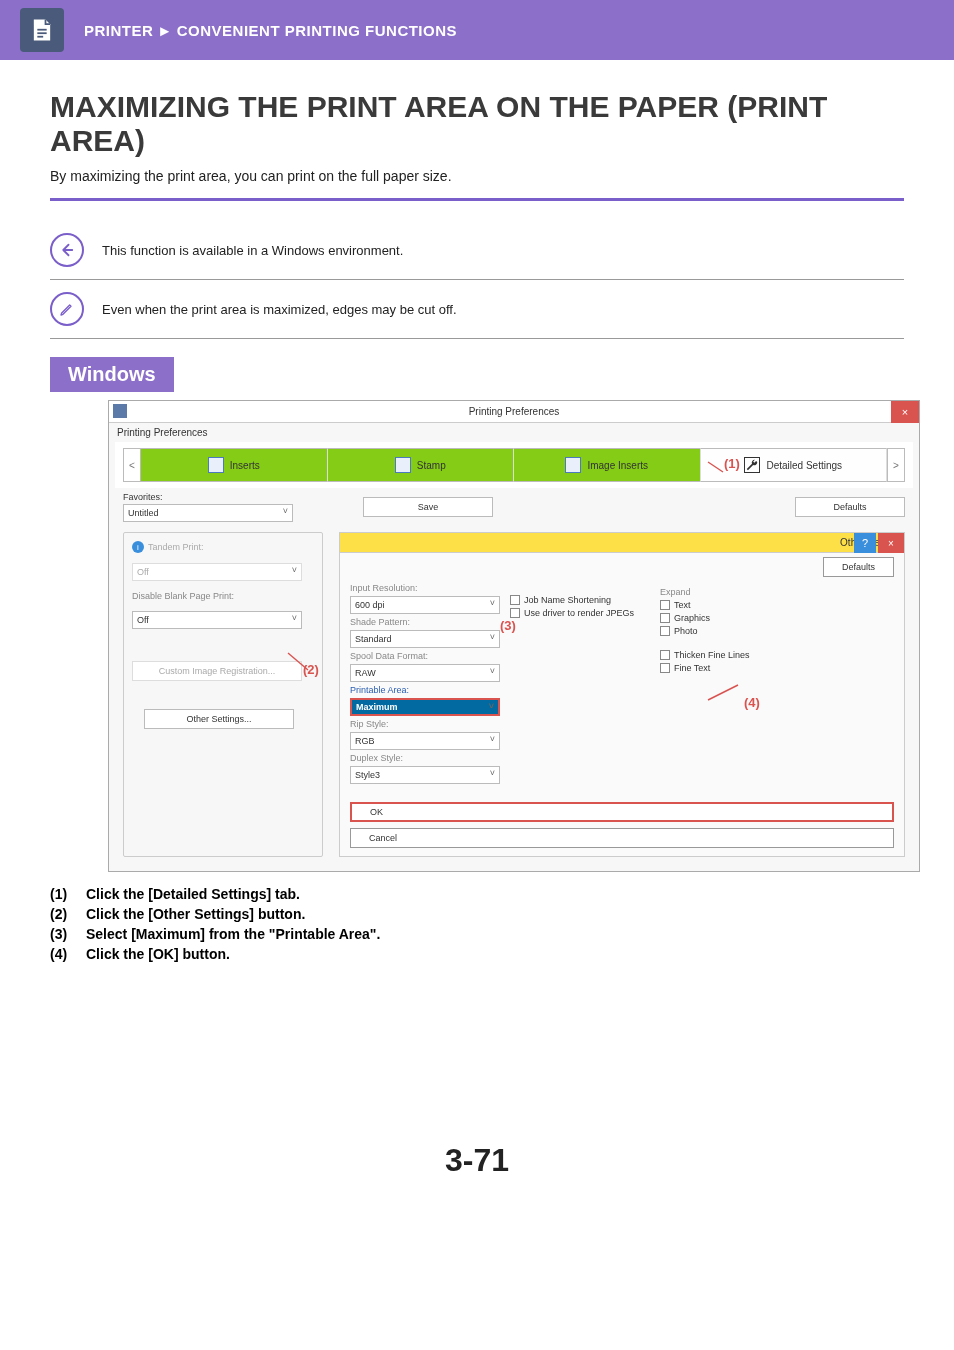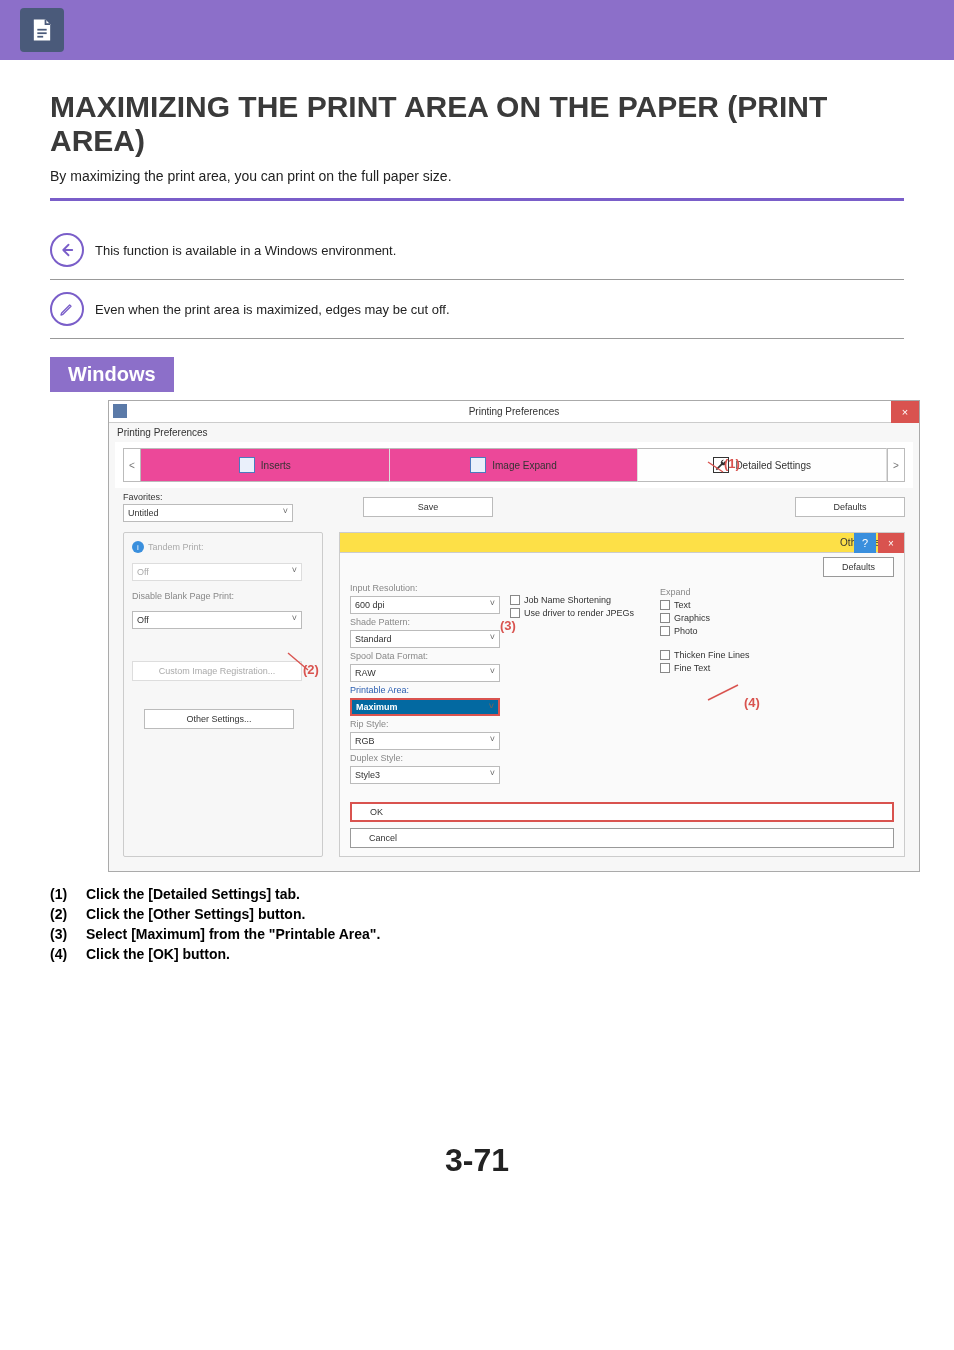--- a/index.html
+++ b/index.html
@@ -35,21 +35,21 @@
   .content { padding: 30px 50px 0 50px; }
   .title {
     font-size: 30px;
     font-weight: bold;
     color: #3a3a3a;
     margin-bottom: 10px;
   }
   .subtitle { font-size: 14px; color: #222; margin-bottom: 14px; }
   .purple-rule { height: 3px; background: #7a5ec9; margin-bottom: 20px; }
   .note-row {
-    display: flex; align-items: center; gap: 11px;
+    display: flex; align-items: center; gap: 18px;
     border-bottom: 1px solid #999; padding: 12px 0;
   }
   .note-row:last-of-type { border-bottom: 1px solid #999; }
   .note-icon {
     width: 34px; height: 34px; border: 2px solid #7a5ec9; border-radius: 50%;
     display: flex; align-items: center; justify-content: center;
     flex-shrink: 0;
   }
   .note-text { font-size: 13px; color: #222; }
   .section-tab {
@@ -80,21 +80,21 @@
     background: #fff; margin: 0 6px;
   }
   .tab-arrow {
     width: 18px; height: 34px; border: 1px solid #bbb;
     display: flex; align-items: center; justify-content: center;
     font-size: 10px; color: #777; background: #fff;
   }
   .tab-item {
     flex: 1; height: 34px; border-top: 1px solid #bbb; border-bottom: 1px solid #bbb;
     display: flex; align-items: center; justify-content: center; gap: 6px;
-    background: #ec4899; border-right: 1px solid #ddd;
+    background: #84cc16; border-right: 1px solid #ddd;
     font-size: 10px;
   }
   .tab-item.active { background: #fefefe; }
   .tab-icon { width: 16px; height: 16px; border: 1px solid #4b7abf; background: #eaf0fb; }
   .fav-row { display: flex; align-items: center; padding: 4px 14px 10px 14px; gap: 0; }
   .fav-block { display: flex; flex-direction: column; gap: 2px; }
   .fav-label { font-size: 9px; color: #333; }
   .select {
     border: 1px solid #bbb; background: #fff; height: 18px; padding: 0 16px 0 4px;
     display: flex; align-items: center; font-size: 9px; position: relative;
@@ -147,20 +147,25 @@
 <div class="header-bar">
   <div class="header-icon">
     <svg viewBox="0 0 24 24">
         <path d="M5 3h10l4 4v14H5z" fill="#fff"></path>
         <path d="M15 3v4h4" fill="none" stroke="#4a5a7a" stroke-width="1.5"></path>
         <rect x="8" y="11" width="8" height="1.5" fill="#4a5a7a"></rect>
         <rect x="8" y="14" width="8" height="1.5" fill="#4a5a7a"></rect>
         <rect x="8" y="17" width="5" height="1.5" fill="#4a5a7a"></rect>
       </svg>
   </div>
+  <div class="breadcrumb">
+    <span>PRINTER</span>
+    <span>►</span>
+    <span>CONVENIENT PRINTING FUNCTIONS</span>
+  </div>
 </div>
 
 <div class="content">
   <h1 class="title">MAXIMIZING THE PRINT AREA ON THE PAPER (PRINT AREA)</h1>
   <p class="subtitle">By maximizing the print area, you can print on the full paper size.</p>
   <div class="purple-rule"></div>
 
   <div class="note-row">
     <div class="note-icon">
       <svg width="18" height="18" viewBox="0 0 24 24">
@@ -191,21 +196,25 @@
       <div class="dlg-subtitle">Printing Preferences</div>
 
       <div class="tab-row">
         <div class="tab-arrow">&lt;</div>
         <div class="tab-item">
           <span class="tab-icon"></span>
           <span>Inserts</span>
         </div>
         <div class="tab-item">
           <span class="tab-icon"></span>
-          <span>Image Expand</span>
+          <span>Stamp</span>
+        </div>
+        <div class="tab-item">
+          <span class="tab-icon"></span>
+          <span>Image Inserts</span>
         </div>
         <div class="tab-item active">
           <span class="tab-icon" style="border-color:#333;background:#fff;">
             <svg width="14" height="14" viewBox="0 0 24 24">
                 <path d="M21 7a5 5 0 0 1-7 5L5 21l-2-2 9-9a5 5 0 0 1 5-7l-3 3 2 2 3-3z" fill="#333"></path>
               </svg>
           </span>
           <span>Detailed Settings</span>
         </div>
         <div class="tab-arrow">&gt;</div>

